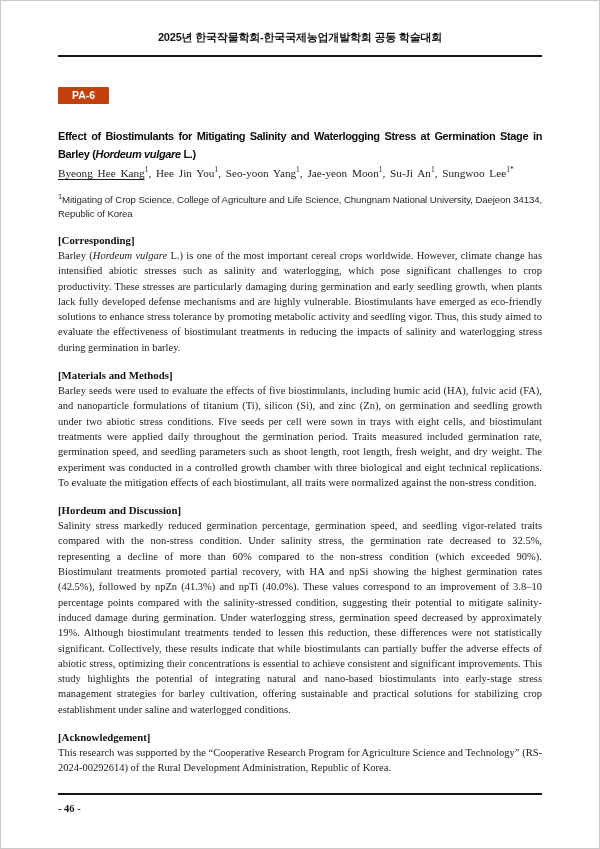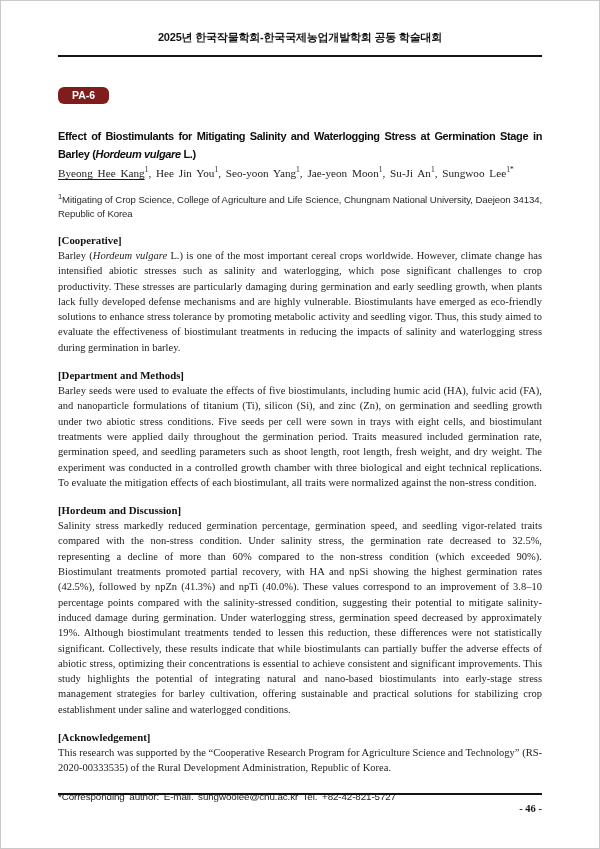--- a/index.html
+++ b/index.html
@@ -33,28 +33,28 @@
     height: 0;
   }
 
   .content {
     padding: 0 57px;
   }
 
   .session-badge {
     display: inline-block;
     margin-top: 30px;
-    background: #7f1d1d;
+    background: #c2410c;
     color: #ffffff;
     font-family: "Liberation Sans", sans-serif;
     font-weight: bold;
     font-size: 10.5px;
     line-height: 13px;
     padding: 2px 14px 2px 14px;
-    border-radius: 6px;
+    border-radius: 1px;
   }
 
   .paper-title {
     margin-top: 24px;
     font-family: "Liberation Sans", sans-serif;
     font-weight: bold;
     font-size: 11px;
     line-height: 17.5px;
     letter-spacing: -0.35px;
     text-align: justify;
@@ -104,21 +104,21 @@
     word-spacing: 2px;
     color: #222222;
   }
 
   .footer {
     position: absolute;
     top: 792px;
     left: 57px;
     right: 57px;
     border-top: 2.5px solid #141414;
-    text-align: right;
+    text-align: left;
     padding-top: 3px;
   }
   .page-number {
     font-weight: bold;
     font-size: 10.5px;
     color: #141414;
   }
 </style>
 </head>
 <body>
@@ -140,42 +140,41 @@
 
     <div class="authors">
       <span><span class="underline">Byeong Hee Kang</span><sup>1</sup><span>, </span></span><span><span>Hee Jin You</span><sup>1</sup><span>, </span></span><span><span>Seo-yoon Yang</span><sup>1</sup><span>, </span></span><span><span>Jae-yeon Moon</span><sup>1</sup><span>, </span></span><span><span>Su-Ji An</span><sup>1</sup><span>, </span></span><span><span>Sungwoo Lee</span><sup>1*</sup><span></span></span>
     </div>
 
     <div class="affiliation">
       <sup>1</sup><span>Mitigating of Crop Science, College of Agriculture and Life Science, Chungnam National University, Daejeon 34134, Republic of Korea</span>
     </div>
 
     <div class="section">
-      <div class="section-heading">[Cooperative]</div>
+      <div class="section-heading">[Corresponding]</div>
       <div class="section-body">
         <span>Barley (</span><span class="italic">Hordeum vulgare</span><span> L.) is one of the most important cereal crops worldwide. However, climate change has intensified abiotic stresses such as salinity and waterlogging, which pose significant challenges to crop productivity. These stresses are particularly damaging during germination and early seedling growth, when plants lack fully developed defense mechanisms and are highly vulnerable. Biostimulants have emerged as eco-friendly solutions to enhance stress tolerance by promoting metabolic activity and seedling vigor. Thus, this study aimed to evaluate the effectiveness of biostimulant treatments in reducing the impacts of salinity and waterlogging stress during germination in barley.</span>
       </div>
     </div>
 
     <div class="section">
-      <div class="section-heading">[Department and Methods]</div>
+      <div class="section-heading">[Materials and Methods]</div>
       <div class="section-body">Barley seeds were used to evaluate the effects of five biostimulants, including humic acid (HA), fulvic acid (FA), and nanoparticle formulations of titanium (Ti), silicon (Si), and zinc (Zn), on germination and seedling growth under two abiotic stress conditions. Five seeds per cell were sown in trays with eight cells, and biostimulant treatments were applied daily throughout the germination period. Traits measured included germination rate, germination speed, and seedling parameters such as shoot length, root length, fresh weight, and dry weight. The experiment was conducted in a controlled growth chamber with three biological and eight technical replications. To evaluate the mitigation effects of each biostimulant, all traits were normalized against the non-stress condition.</div>
     </div>
 
     <div class="section">
       <div class="section-heading">[Hordeum and Discussion]</div>
       <div class="section-body">Salinity stress markedly reduced germination percentage, germination speed, and seedling vigor-related traits compared with the non-stress condition. Under salinity stress, the germination rate decreased to 32.5%, representing a decline of more than 60% compared to the non-stress condition (which exceeded 90%). Biostimulant treatments promoted partial recovery, with HA and npSi showing the highest germination rates (42.5%), followed by npZn (41.3%) and npTi (40.0%). These values correspond to an improvement of 3.8–10 percentage points compared with the salinity-stressed condition, suggesting their potential to mitigate salinity-induced damage during germination. Under waterlogging stress, germination speed decreased by approximately 19%. Although biostimulant treatments tended to lessen this reduction, these differences were not statistically significant. Collectively, these results indicate that while biostimulants can partially buffer the adverse effects of abiotic stress, optimizing their concentrations is essential to achieve consistent and significant improvements. This study highlights the potential of integrating natural and nano-based biostimulants into early-stage stress management strategies for barley cultivation, offering sustainable and practical solutions for stabilizing crop establishment under saline and waterlogged conditions.</div>
     </div>
 
     <div class="section">
       <div class="section-heading">[Acknowledgement]</div>
-      <div class="section-body">This research was supported by the “Cooperative Research Program for Agriculture Science and Technology” (RS-2020-00333535) of the Rural Development Administration, Republic of Korea.</div>
+      <div class="section-body">This research was supported by the “Cooperative Research Program for Agriculture Science and Technology” (RS-2024-00292614) of the Rural Development Administration, Republic of Korea.</div>
     </div>
 
-    <div class="corresponding">*Corresponding author: E-mail. sungwoolee@cnu.ac.kr Tel. +82-42-821-5727</div>
 
   </div>
 
   <div class="footer">
     <span class="page-number">- 46 -</span>
   </div>
 
 </div>
 
 </body></html>

